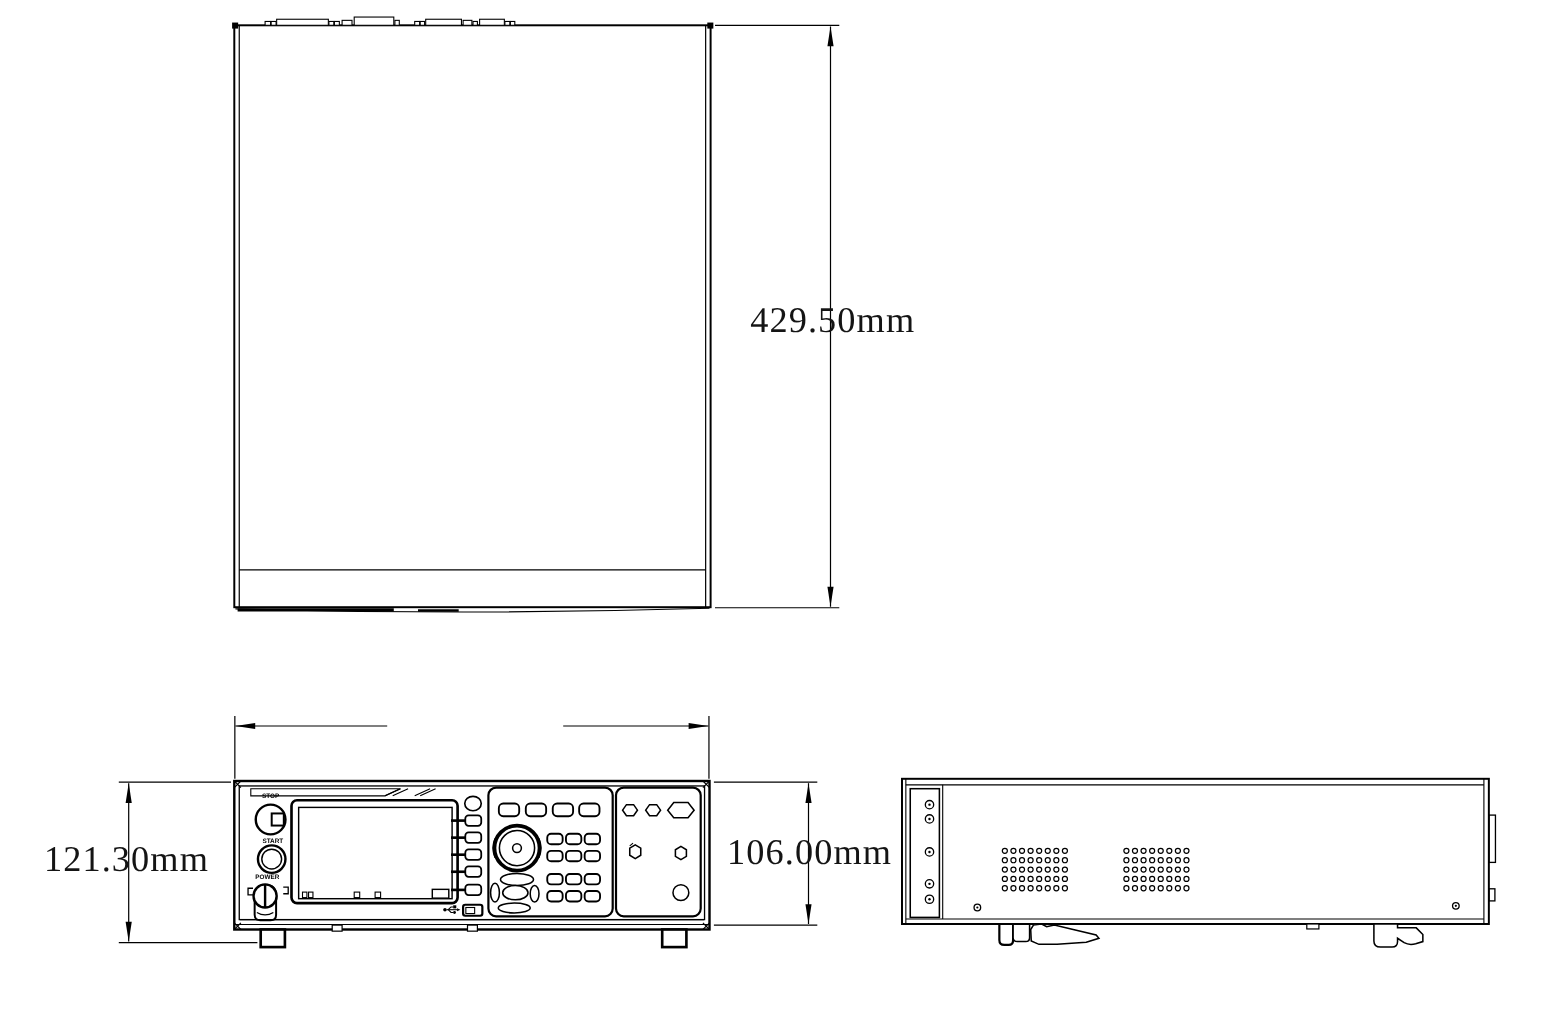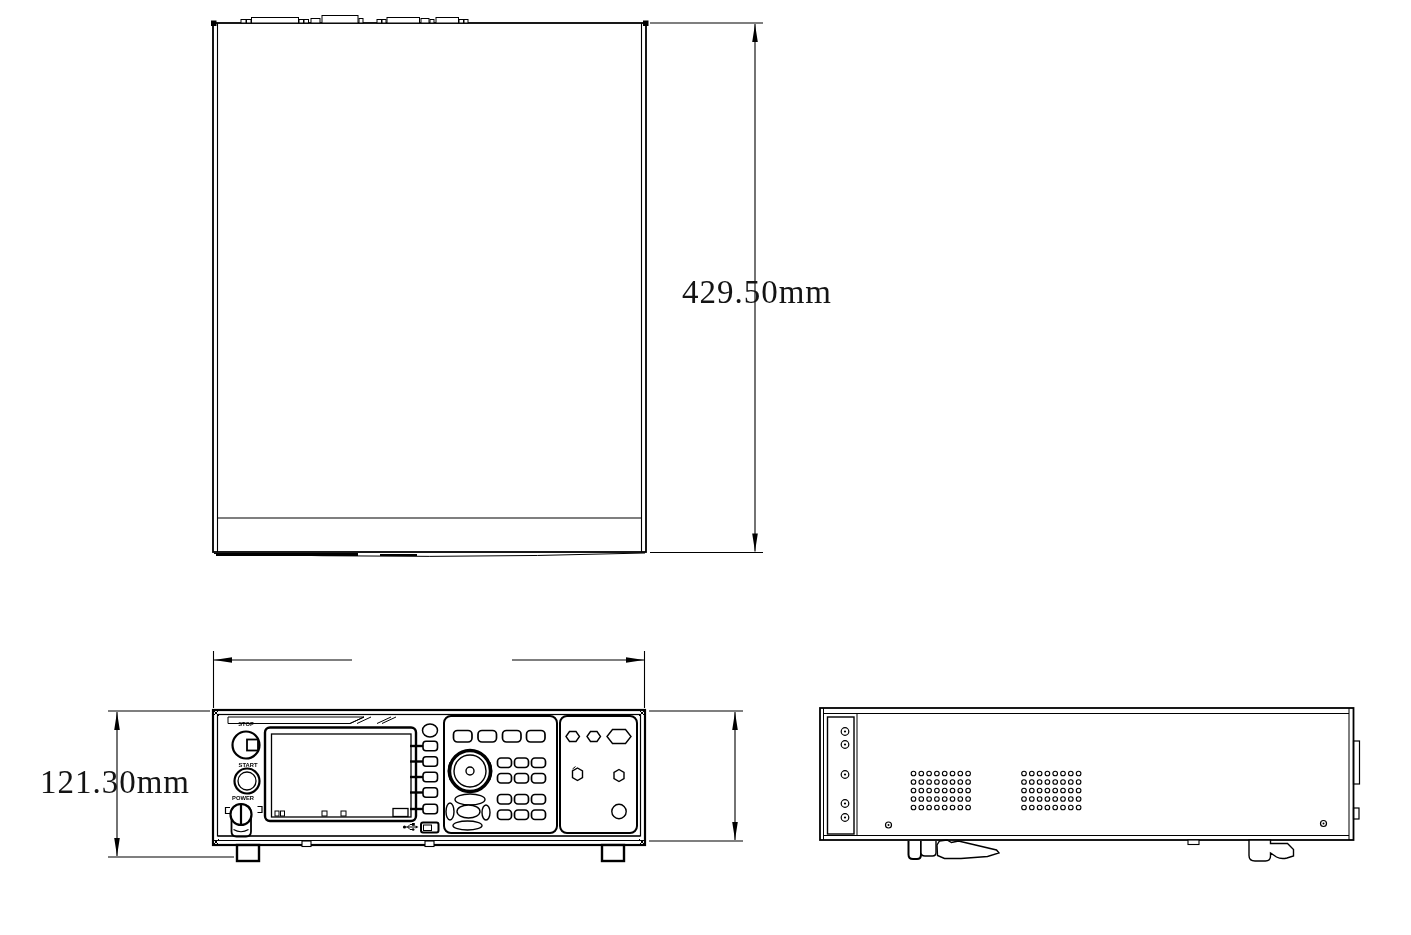--- a/index.html
+++ b/index.html
@@ -341,18 +341,19 @@
       <path d="M921,841 L921,852.5 Q921,856 925,856 L932.5,856 Q936,856 936,852.5 L936,841" stroke-width="1.4"></path>
       <path d="M937,845 L939.5,841 L947,840 L951.5,842.5 L958.5,841 L996.5,850 L999,853 L987.5,856.5 L961,858.5 L944.5,858.5 L937.5,855.5 Z" stroke-width="1.4"></path>
     </g>
 
     <path d="M1249,840 L1249,855.5 Q1249,861 1255,861 L1265.5,861 Q1270.5,861 1270.5,856 L1270.5,853 L1276.5,857 Q1281,859.5 1287,858 L1293.5,856 L1293.5,849.5 L1287.5,843.5 L1270.5,843.5 L1270.5,840 Z" stroke-width="1.4" fill="#fff"></path>
   </g>
 </svg>
 
   <div class="dim-label" style="left:607px;top:274px;">429.50mm</div>
   <div class="dim-label" style="left:-35px;top:764px;">121.30mm</div>
+  <div class="dim-label" style="left:586px;top:757px;">106.00mm</div>
 
   <div class="tiny-label" style="left:215.5px;top:721px;">STOP</div>
   <div class="tiny-label" style="left:217.5px;top:761.5px;">START</div>
   <div class="tiny-label" style="left:213px;top:795px;">POWER</div>
 
 </div>
 
 </body></html>

